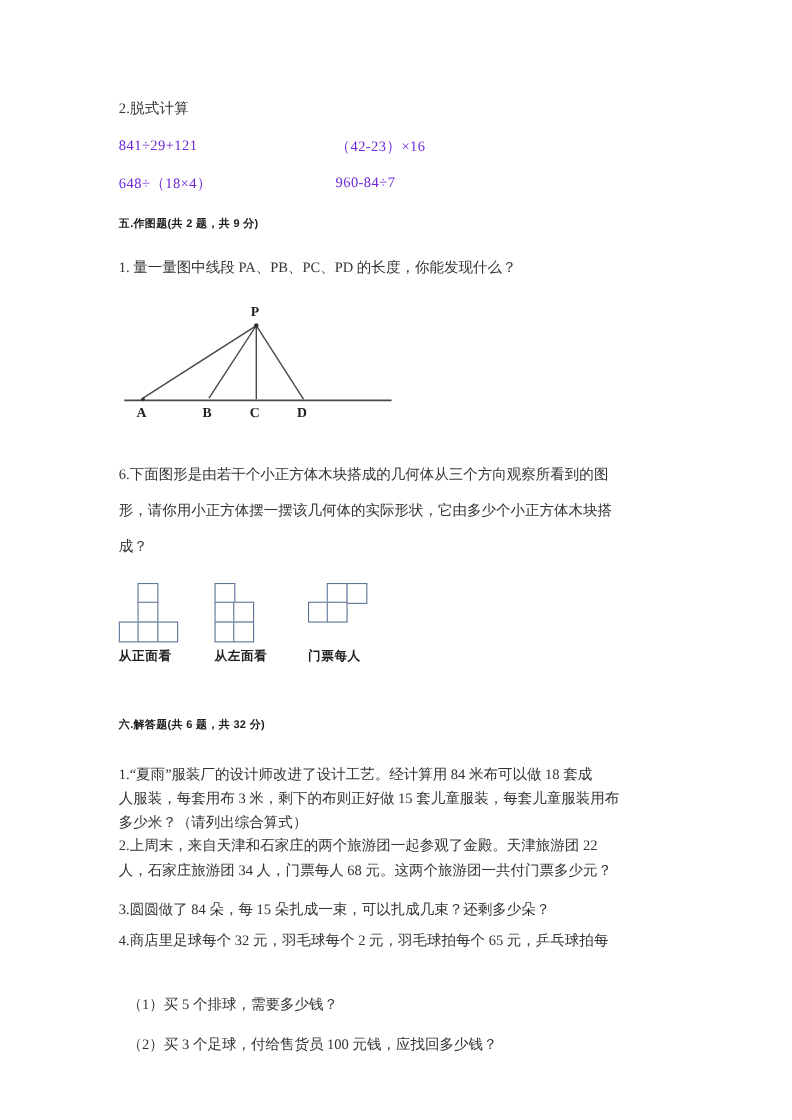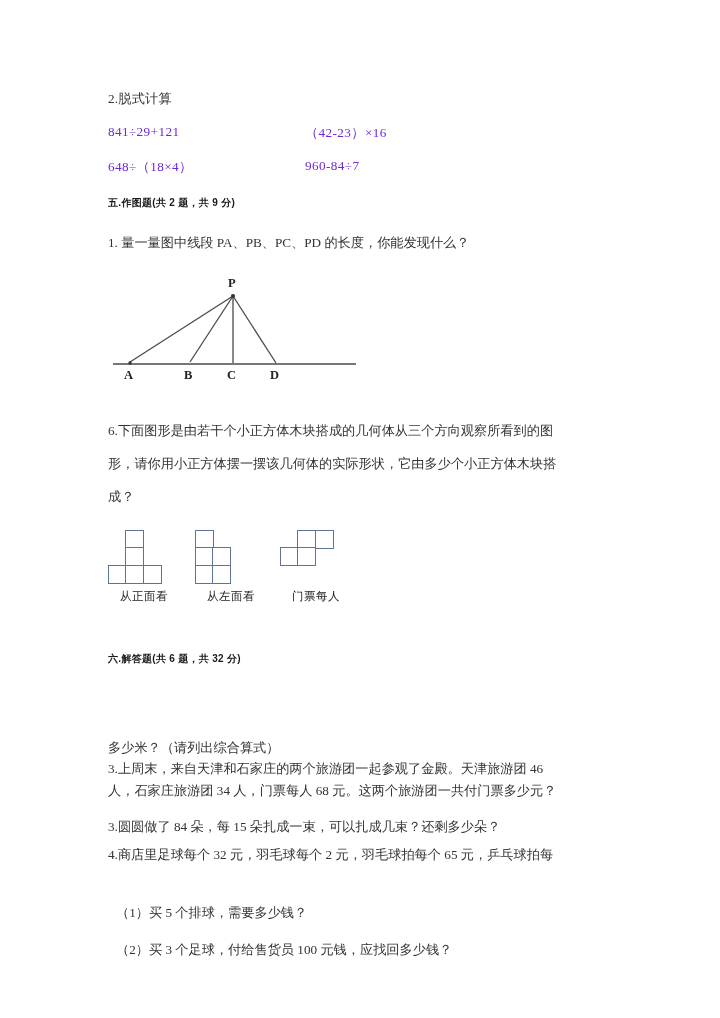--- a/index.html
+++ b/index.html
@@ -86,25 +86,24 @@
     width: 19px;
     height: 19px;
     box-sizing: border-box;
     border: 1.6px solid #5d7498;
     background: #ffffff;
   }
   .view-label {
     position: absolute;
     font-family: "Liberation Sans", "DejaVu Sans", sans-serif;
     font-size: 11.5px;
-    font-weight: normal;
+    font-weight: bold;
     color: #1f1f1f;
     white-space: nowrap;
     letter-spacing: 0.5px;
-    margin-left: 12px;
   }
 </style>
 </head>
 <body>
 
 <div class="page">
 
   <div class="blk" style="left:108px; top:86px;">2.脱式计算</div>
 
   <div class="expr" style="left:108px; top:124px;">841÷29+121</div>
@@ -172,23 +171,25 @@
           <div class="cell" style="left: 0px; top: 17.4px; border-color: rgb(93, 116, 152);"></div>
           <div class="cell" style="left: 17.4px; top: 17.4px; border-color: rgb(93, 116, 152);"></div>
         </div>
       <div class="view-label" style="left:0px; top:59px;">门票每人</div>
     </div>
 
   </div>
 
   <div class="section-head" style="left:108px; top:652px;">六.解答题(共 6 题，共 32 分)</div>
 
+  <div class="para" style="left:108px; top:692px; width:525px;">1.“夏雨”服装厂的设计师改进了设计工艺。经计算用 84 米布可以做 18 套成</div>
+  <div class="para" style="left:108px; top:714px; width:525px;">人服装，每套用布 3 米，剩下的布则正好做 15 套儿童服装，每套儿童服装用布</div>
   <div class="para" style="left:108px; top:736px; width:525px;">多少米？（请列出综合算式）</div>
 
-  <div class="para" style="left:108px; top:757px; width:525px;">3.上周末，来自天津和石家庄的两个旅游团一起参观了金殿。天津旅游团 46</div>
+  <div class="para" style="left:108px; top:757px; width:525px;">2.上周末，来自天津和石家庄的两个旅游团一起参观了金殿。天津旅游团 22</div>
   <div class="para" style="left:108px; top:779px; width:525px;">人，石家庄旅游团 34 人，门票每人 68 元。这两个旅游团一共付门票多少元？</div>
 
   <div class="para" style="left:108px; top:815px; width:525px;">3.圆圆做了 84 朵，每 15 朵扎成一束，可以扎成几束？还剩多少朵？</div>
 
   <div class="para" style="left:108px; top:843px; width:525px;">4.商店里足球每个 32 元，羽毛球每个 2 元，羽毛球拍每个 65 元，乒乓球拍每</div>
 
   <div class="para" style="left:116px; top:901px; width:525px;">（1）买 5 个排球，需要多少钱？</div>
   <div class="para" style="left:116px; top:938px; width:525px;">（2）买 3 个足球，付给售货员 100 元钱，应找回多少钱？</div>
 
 </div>

